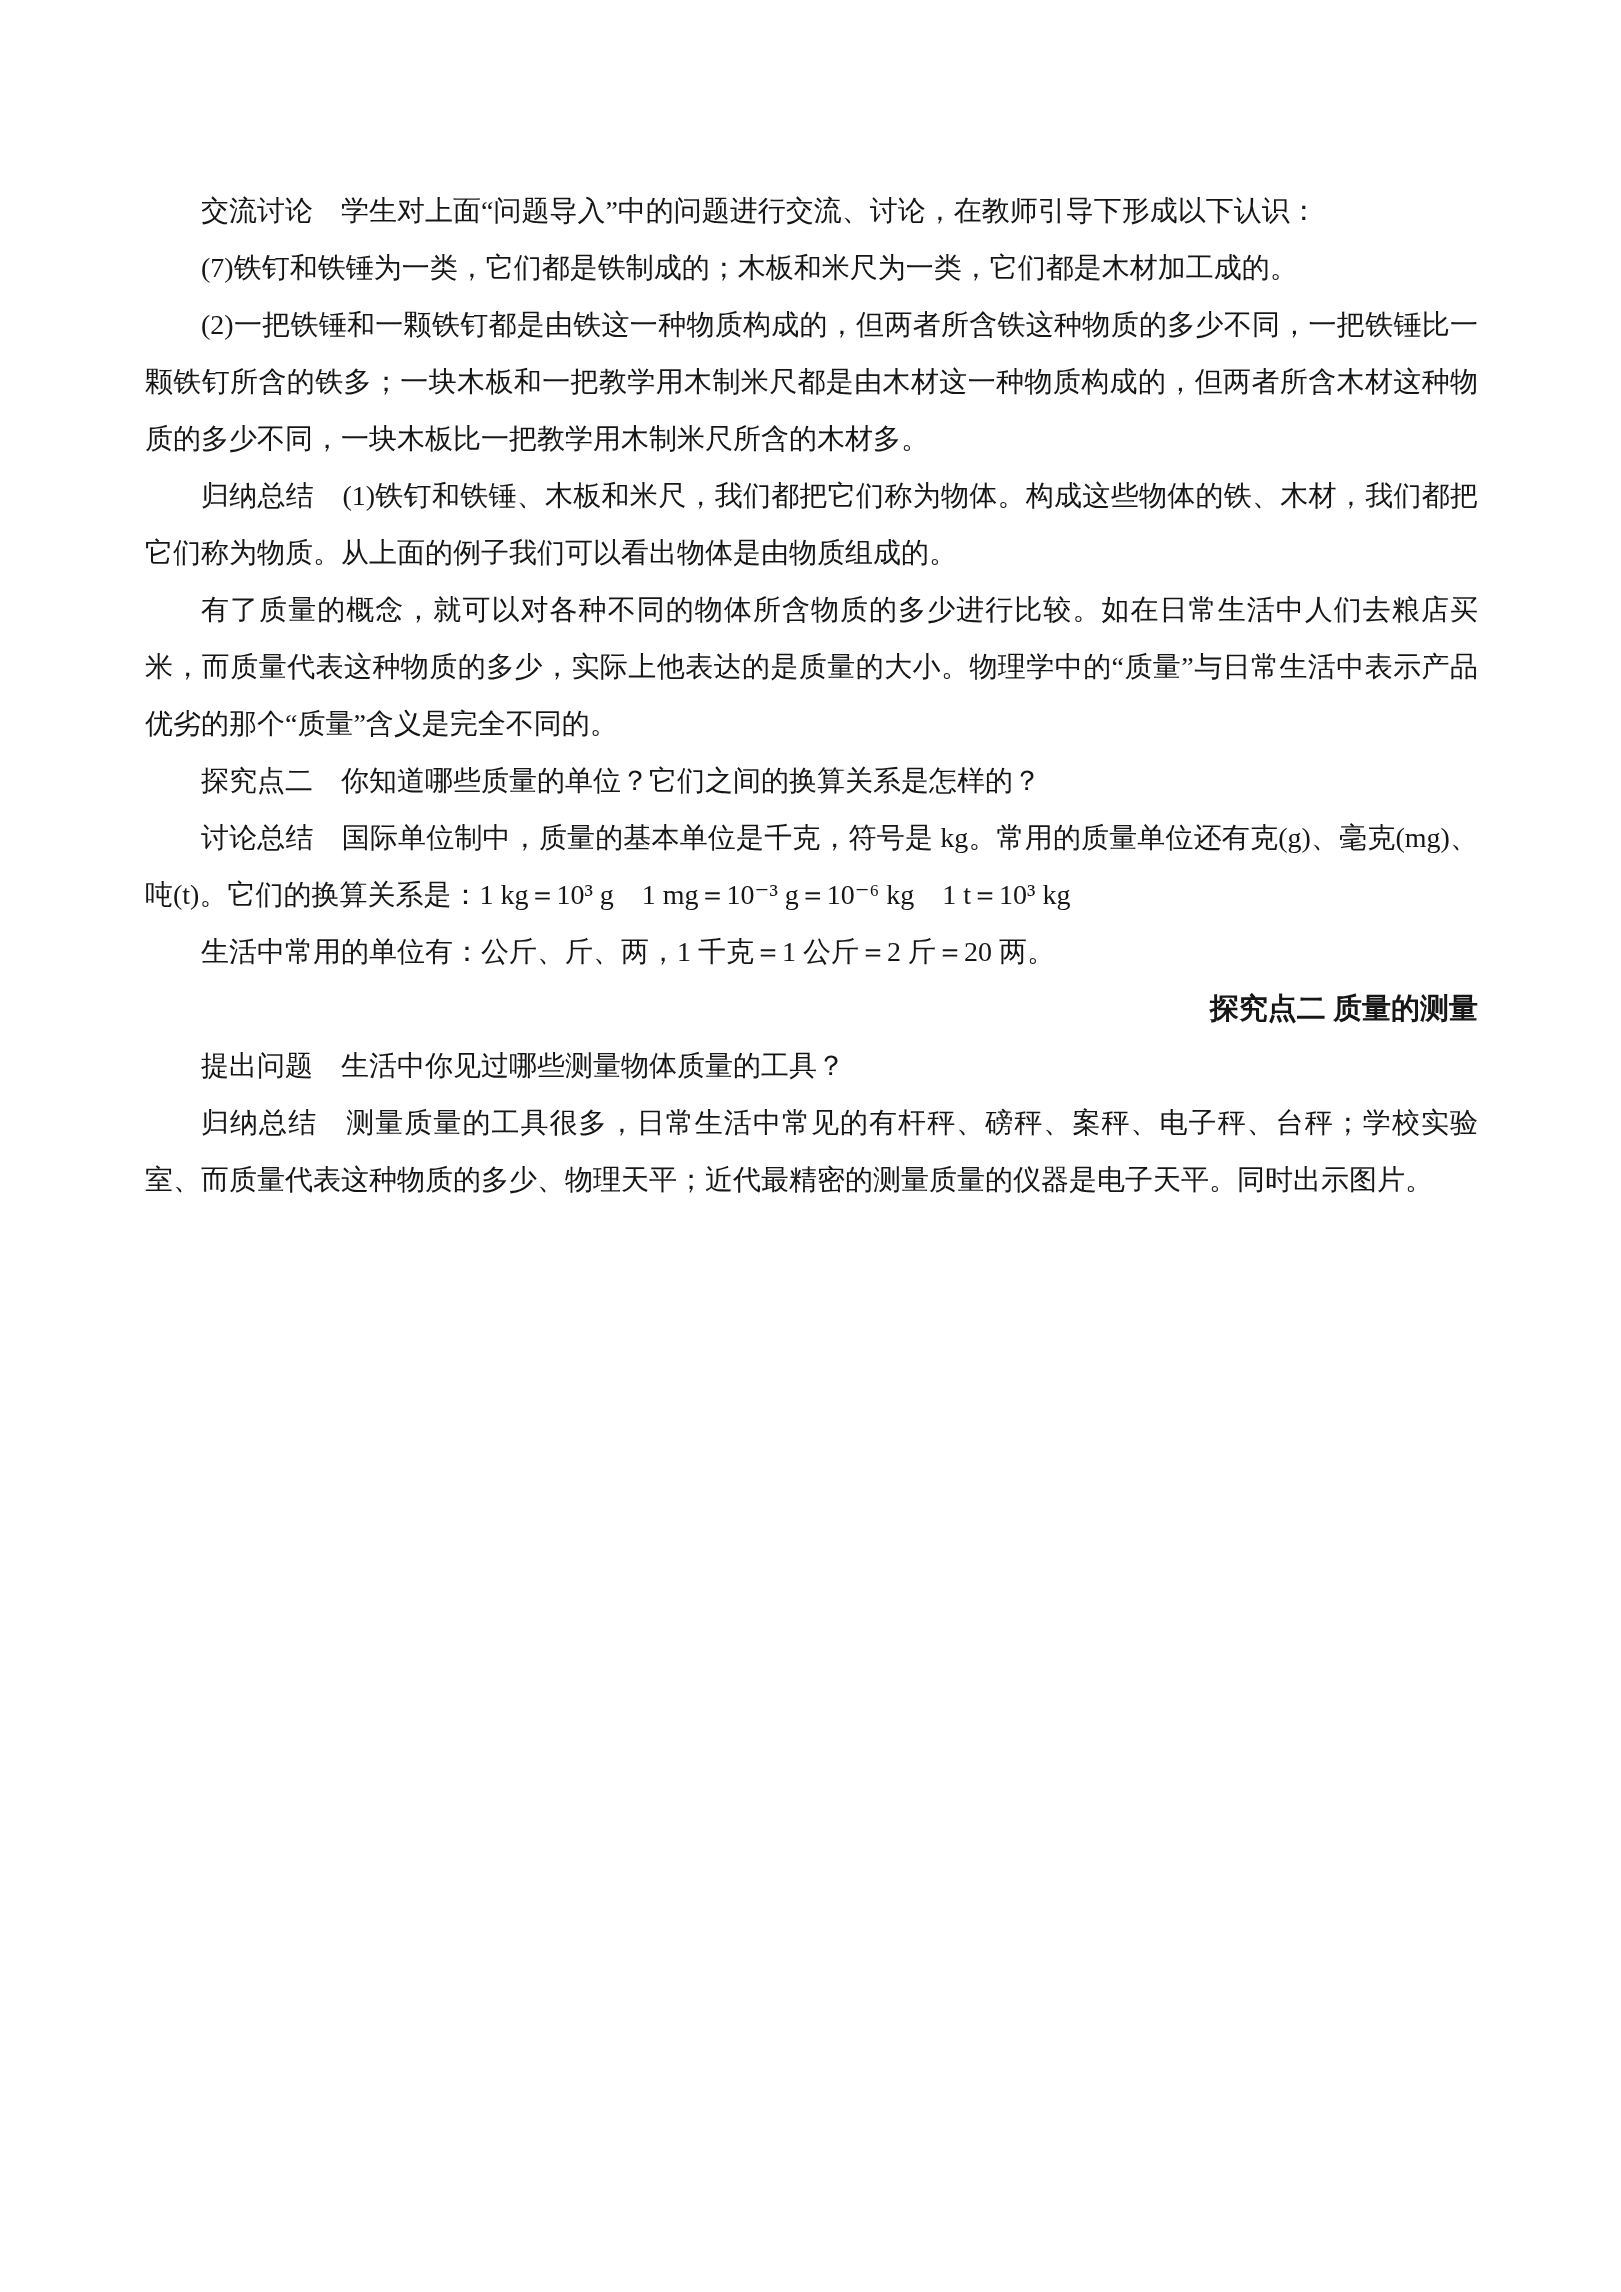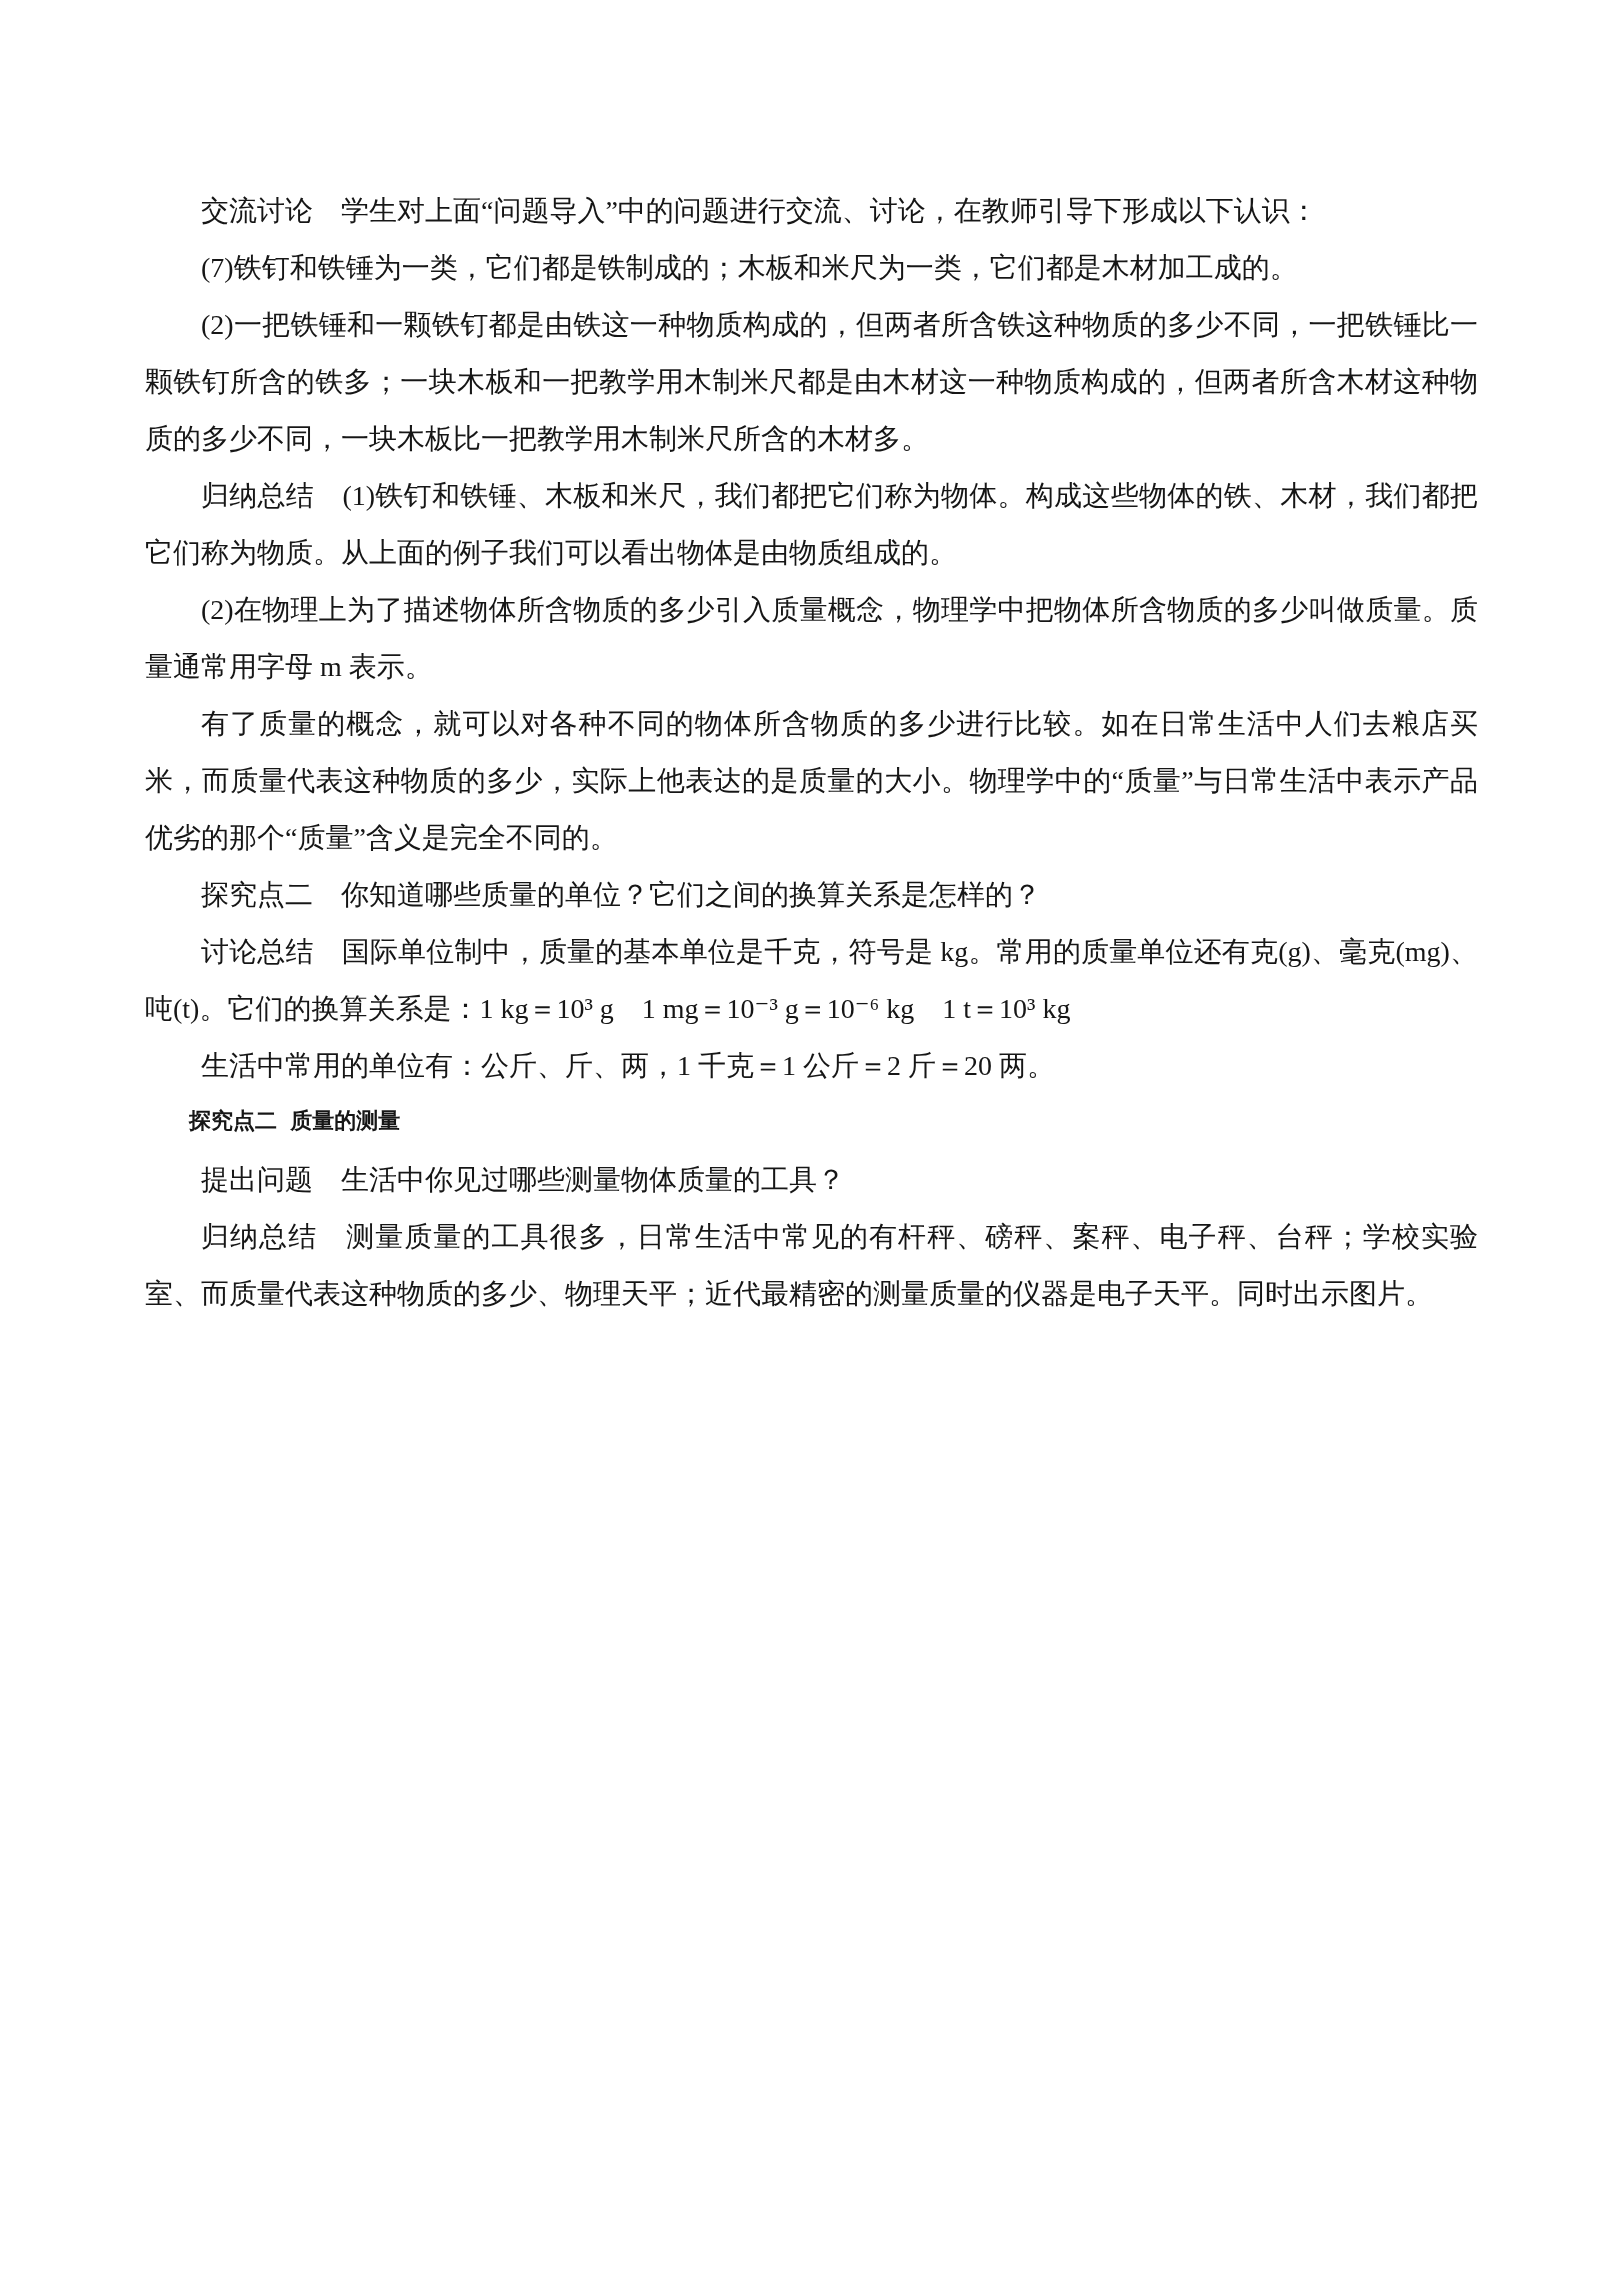--- a/index.html
+++ b/index.html
@@ -24,36 +24,35 @@
       line-height: 57px;
       color: #161616;
       text-align: justify;
     }
     .doc-content p {
       margin: 0;
       padding: 0;
       text-indent: 2em;
     }
     .doc-content p.heading {
-      font-family: Liberation Mono, monospace;
+      font-family: Liberation Serif, serif;
       font-weight: bold;
-      font-size: 22px;
-      text-align: left;
+      font-size: 29px;
+      text-align: right;
     }
   </style>
 </head>
 <body>
 
 <div class="page">
   <div class="doc-content">
     <p>交流讨论　学生对上面“问题导入”中的问题进行交流、讨论，在教师引导下形成以下认识：</p>
     <p>(7)铁钉和铁锤为一类，它们都是铁制成的；木板和米尺为一类，它们都是木材加工成的。</p>
     <p>(2)一把铁锤和一颗铁钉都是由铁这一种物质构成的，但两者所含铁这种物质的多少不同，一把铁锤比一颗铁钉所含的铁多；一块木板和一把教学用木制米尺都是由木材这一种物质构成的，但两者所含木材这种物质的多少不同，一块木板比一把教学用木制米尺所含的木材多。</p>
     <p>归纳总结　(1)铁钉和铁锤、木板和米尺，我们都把它们称为物体。构成这些物体的铁、木材，我们都把它们称为物质。从上面的例子我们可以看出物体是由物质组成的。</p>
-    <p>(2)在物理上为了描述物体所含物质的多少引入质量概念，物理学中把物体所含物质的多少叫做质量。质量通常用字母 m 表示。</p>
     <p>有了质量的概念，就可以对各种不同的物体所含物质的多少进行比较。如在日常生活中人们去粮店买米，而质量代表这种物质的多少，实际上他表达的是质量的大小。物理学中的“质量”与日常生活中表示产品优劣的那个“质量”含义是完全不同的。</p>
     <p>探究点二　你知道哪些质量的单位？它们之间的换算关系是怎样的？</p>
     <p>讨论总结　国际单位制中，质量的基本单位是千克，符号是 kg。常用的质量单位还有克(g)、毫克(mg)、吨(t)。它们的换算关系是：1 kg＝10³ g　1 mg＝10⁻³ g＝10⁻⁶ kg　1 t＝10³ kg</p>
     <p>生活中常用的单位有：公斤、斤、两，1 千克＝1 公斤＝2 斤＝20 两。</p>
     <p class="heading">探究点二 质量的测量</p>
     <p>提出问题　生活中你见过哪些测量物体质量的工具？</p>
     <p>归纳总结　测量质量的工具很多，日常生活中常见的有杆秤、磅秤、案秤、电子秤、台秤；学校实验室、而质量代表这种物质的多少、物理天平；近代最精密的测量质量的仪器是电子天平。同时出示图片。</p>
   </div>
 </div>
 

